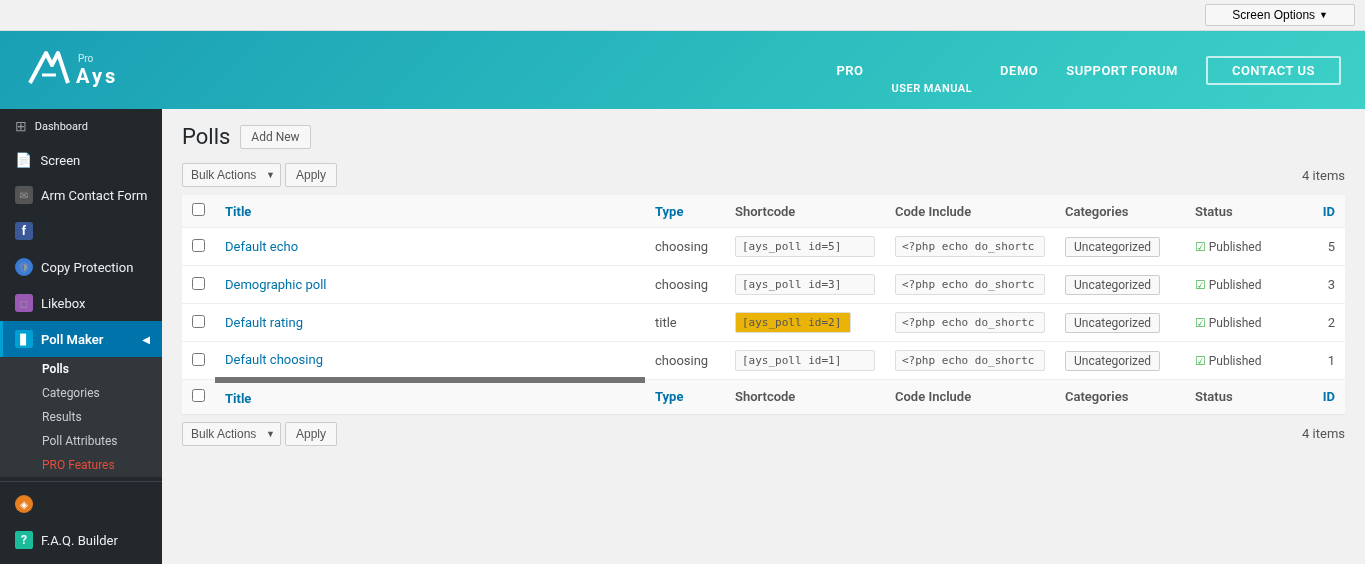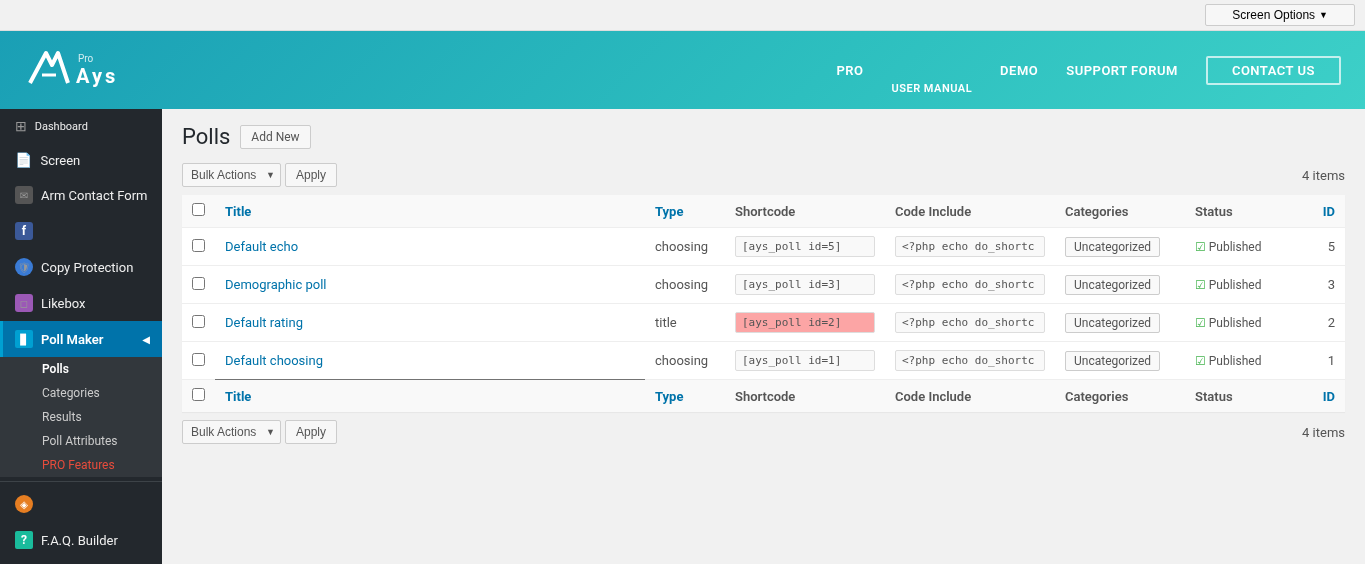--- a/index.html
+++ b/index.html
@@ -207,41 +207,41 @@
   </tr>
           <tr style="border-bottom: 1px solid rgb(238, 238, 238);">
     <td style="padding:8px 10px; border-bottom:1px solid #eee;">
       <input type="checkbox" style="">
     </td>
     <td style="padding:8px 10px; border-bottom:1px solid #eee;">
       <a href="#" style="color:#0073aa; text-decoration:none;">Default rating</a>
     </td>
     <td style="padding:8px 10px; border-bottom:1px solid #eee; color:#555;">title</td>
     <td style="padding:8px 10px; border-bottom:1px solid #eee;">
-      <input type="text" value="[ays_poll id=2]" readonly="" style="width: 140px; border: 1px solid rgb(221, 221, 221); padding: 3px 6px; font-size: 11px; font-family: monospace; background: #fca5a5; color: rgb(85, 85, 85); border-radius: 2px;">
+      <input type="text" value="[ays_poll id=2]" readonly="" style="width: 116px; border: 1px solid rgb(221, 221, 221); padding: 3px 6px; font-size: 11px; font-family: monospace; background: #eab308; color: rgb(85, 85, 85); border-radius: 2px;">
     </td>
     <td style="padding:8px 10px; border-bottom:1px solid #eee;">
       <input type="text" value="&lt;?php echo do_shortc" readonly="" style="width: 150px; border: 1px solid rgb(221, 221, 221); padding: 3px 6px; font-size: 11px; font-family: monospace; background: rgb(249, 249, 249); color: rgb(85, 85, 85); border-radius: 2px;">
     </td>
     <td style="padding:8px 10px; border-bottom:1px solid #eee;">
       <span style="border:1px solid #ccc; padding:2px 8px; border-radius:2px; font-size:12px; color:#555; background:#f9f9f9;">Uncategorized</span>
     </td>
     <td style="padding:8px 10px; border-bottom:1px solid #eee;">
       <span style="color:#555; font-size:12px; display:flex; align-items:center; gap:3px;">
         <span style="color:#46b450;">☑</span>
         Published
       </span>
     </td>
     <td style="padding:8px 10px; border-bottom:1px solid #eee; text-align:right; color:#555;">2</td>
   </tr>
           <tr style="border-bottom: 1px solid rgb(238, 238, 238);">
     <td style="padding:8px 10px; border-bottom:1px solid #eee;">
       <input type="checkbox" style="">
     </td>
-    <td style="padding:8px 10px; border-bottom:1px solid #737373;">
+    <td style="padding:8px 10px; border-bottom:6px solid #737373;">
       <a href="#" style="color:#0073aa; text-decoration:none;">Default choosing</a>
     </td>
     <td style="padding:8px 10px; border-bottom:1px solid #eee; color:#555;">choosing</td>
     <td style="padding:8px 10px; border-bottom:1px solid #eee;">
       <input type="text" value="[ays_poll id=1]" readonly="" style="width: 140px; border: 1px solid rgb(221, 221, 221); padding: 3px 6px; font-size: 11px; font-family: monospace; background: rgb(249, 249, 249); color: rgb(85, 85, 85); border-radius: 2px;">
     </td>
     <td style="padding:8px 10px; border-bottom:1px solid #eee;">
       <input type="text" value="&lt;?php echo do_shortc" readonly="" style="width: 150px; border: 1px solid rgb(221, 221, 221); padding: 3px 6px; font-size: 11px; font-family: monospace; background: rgb(249, 249, 249); color: rgb(85, 85, 85); border-radius: 2px;">
     </td>
     <td style="padding:8px 10px; border-bottom:1px solid #eee;">

